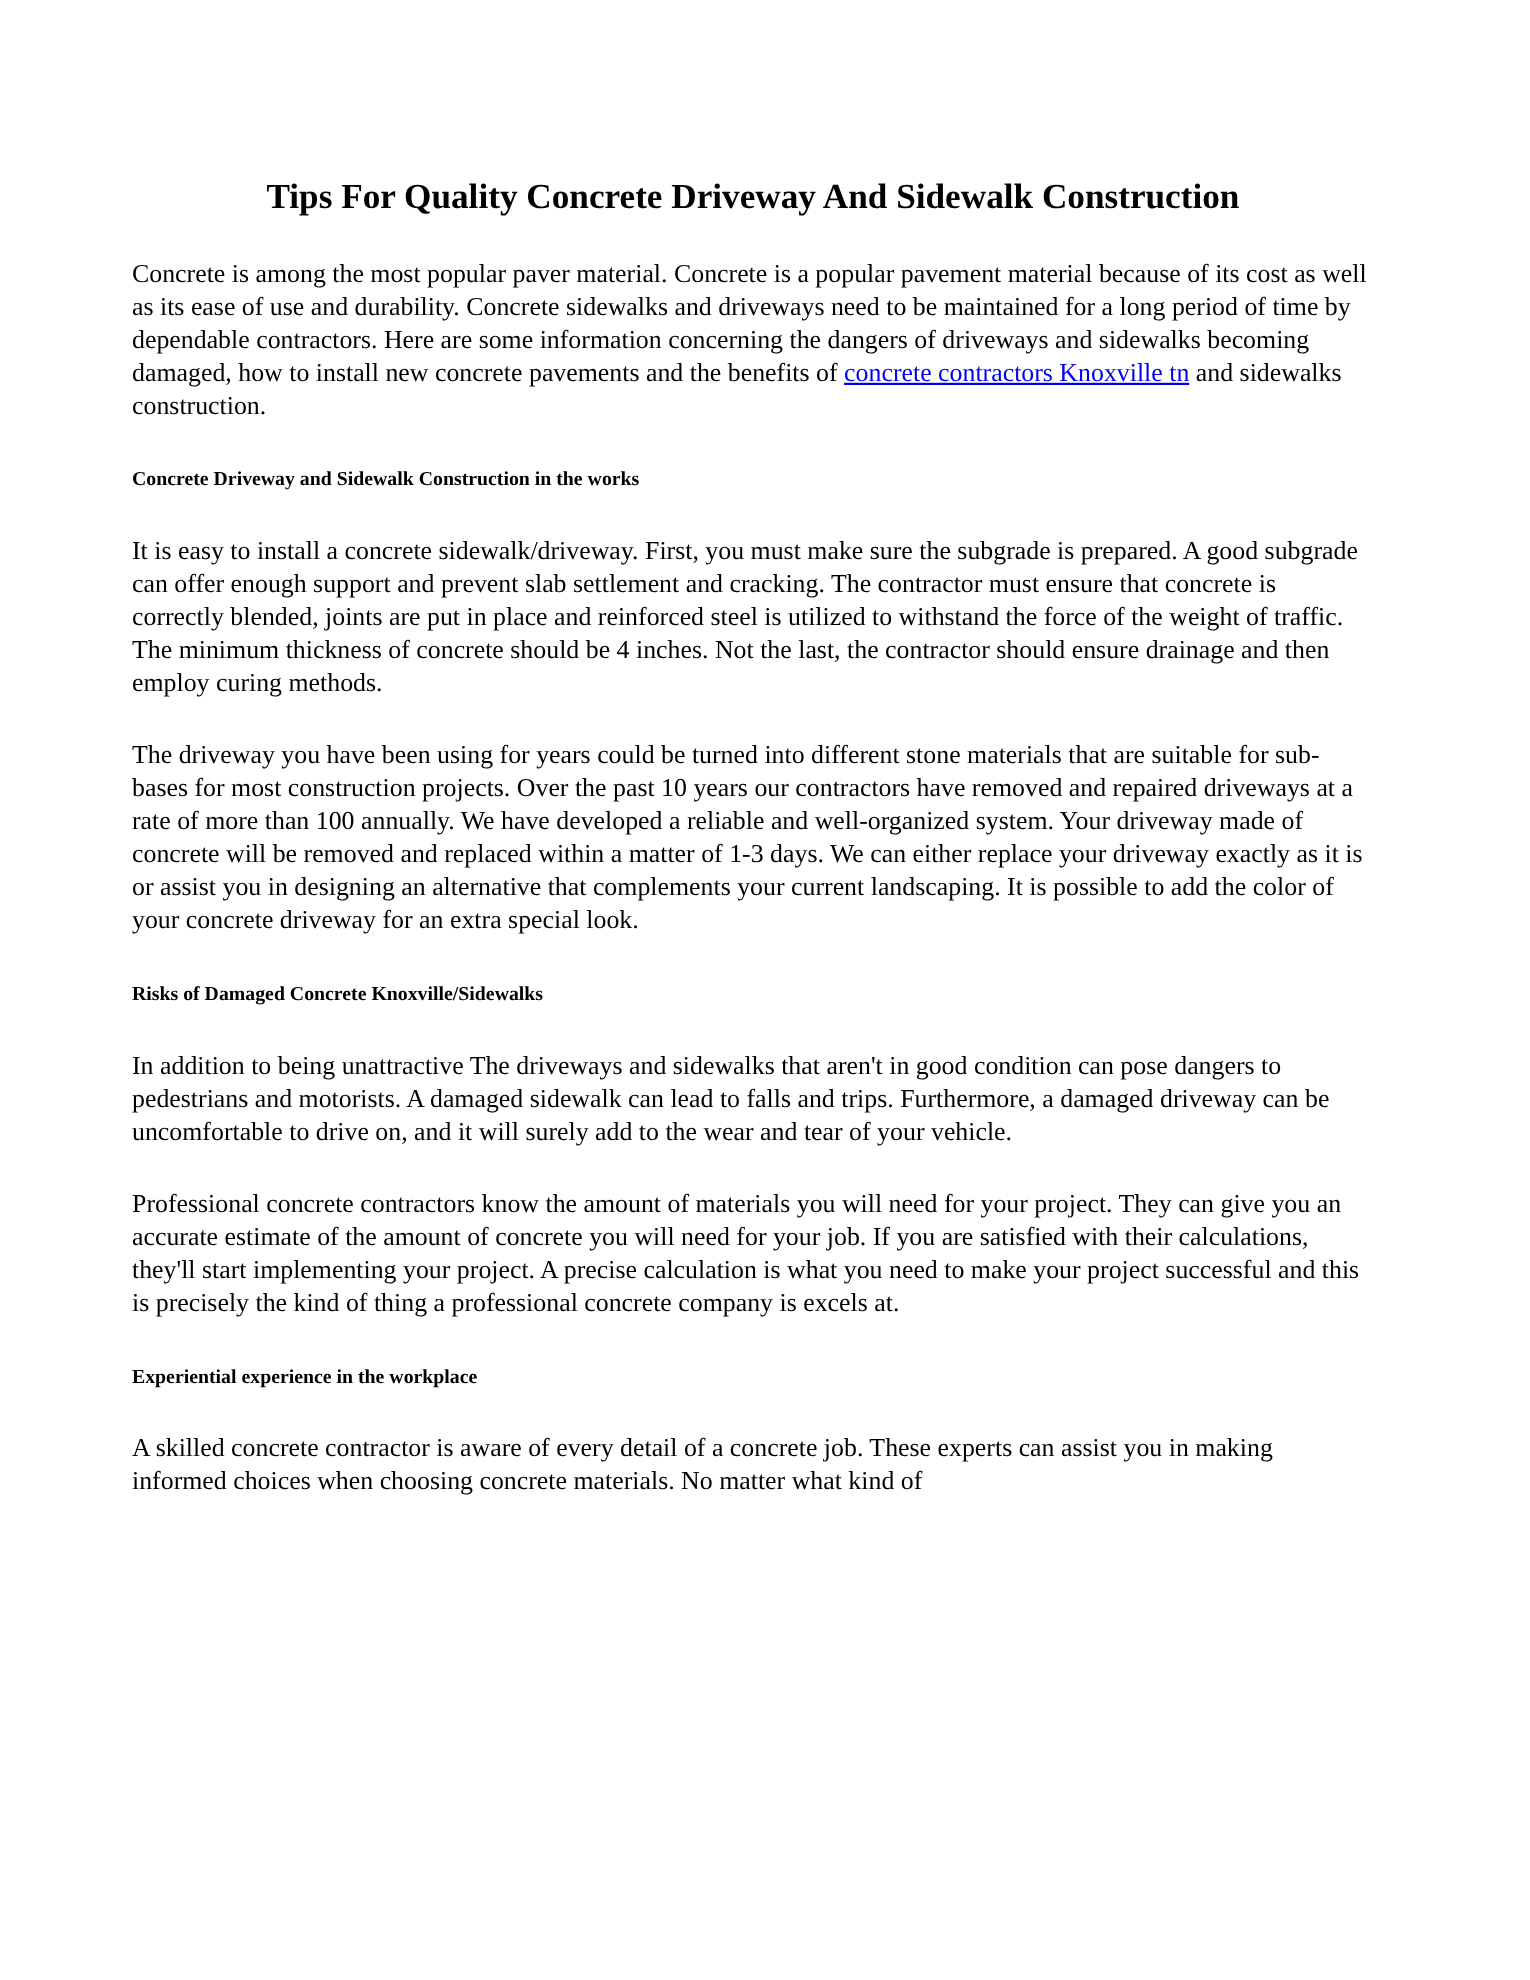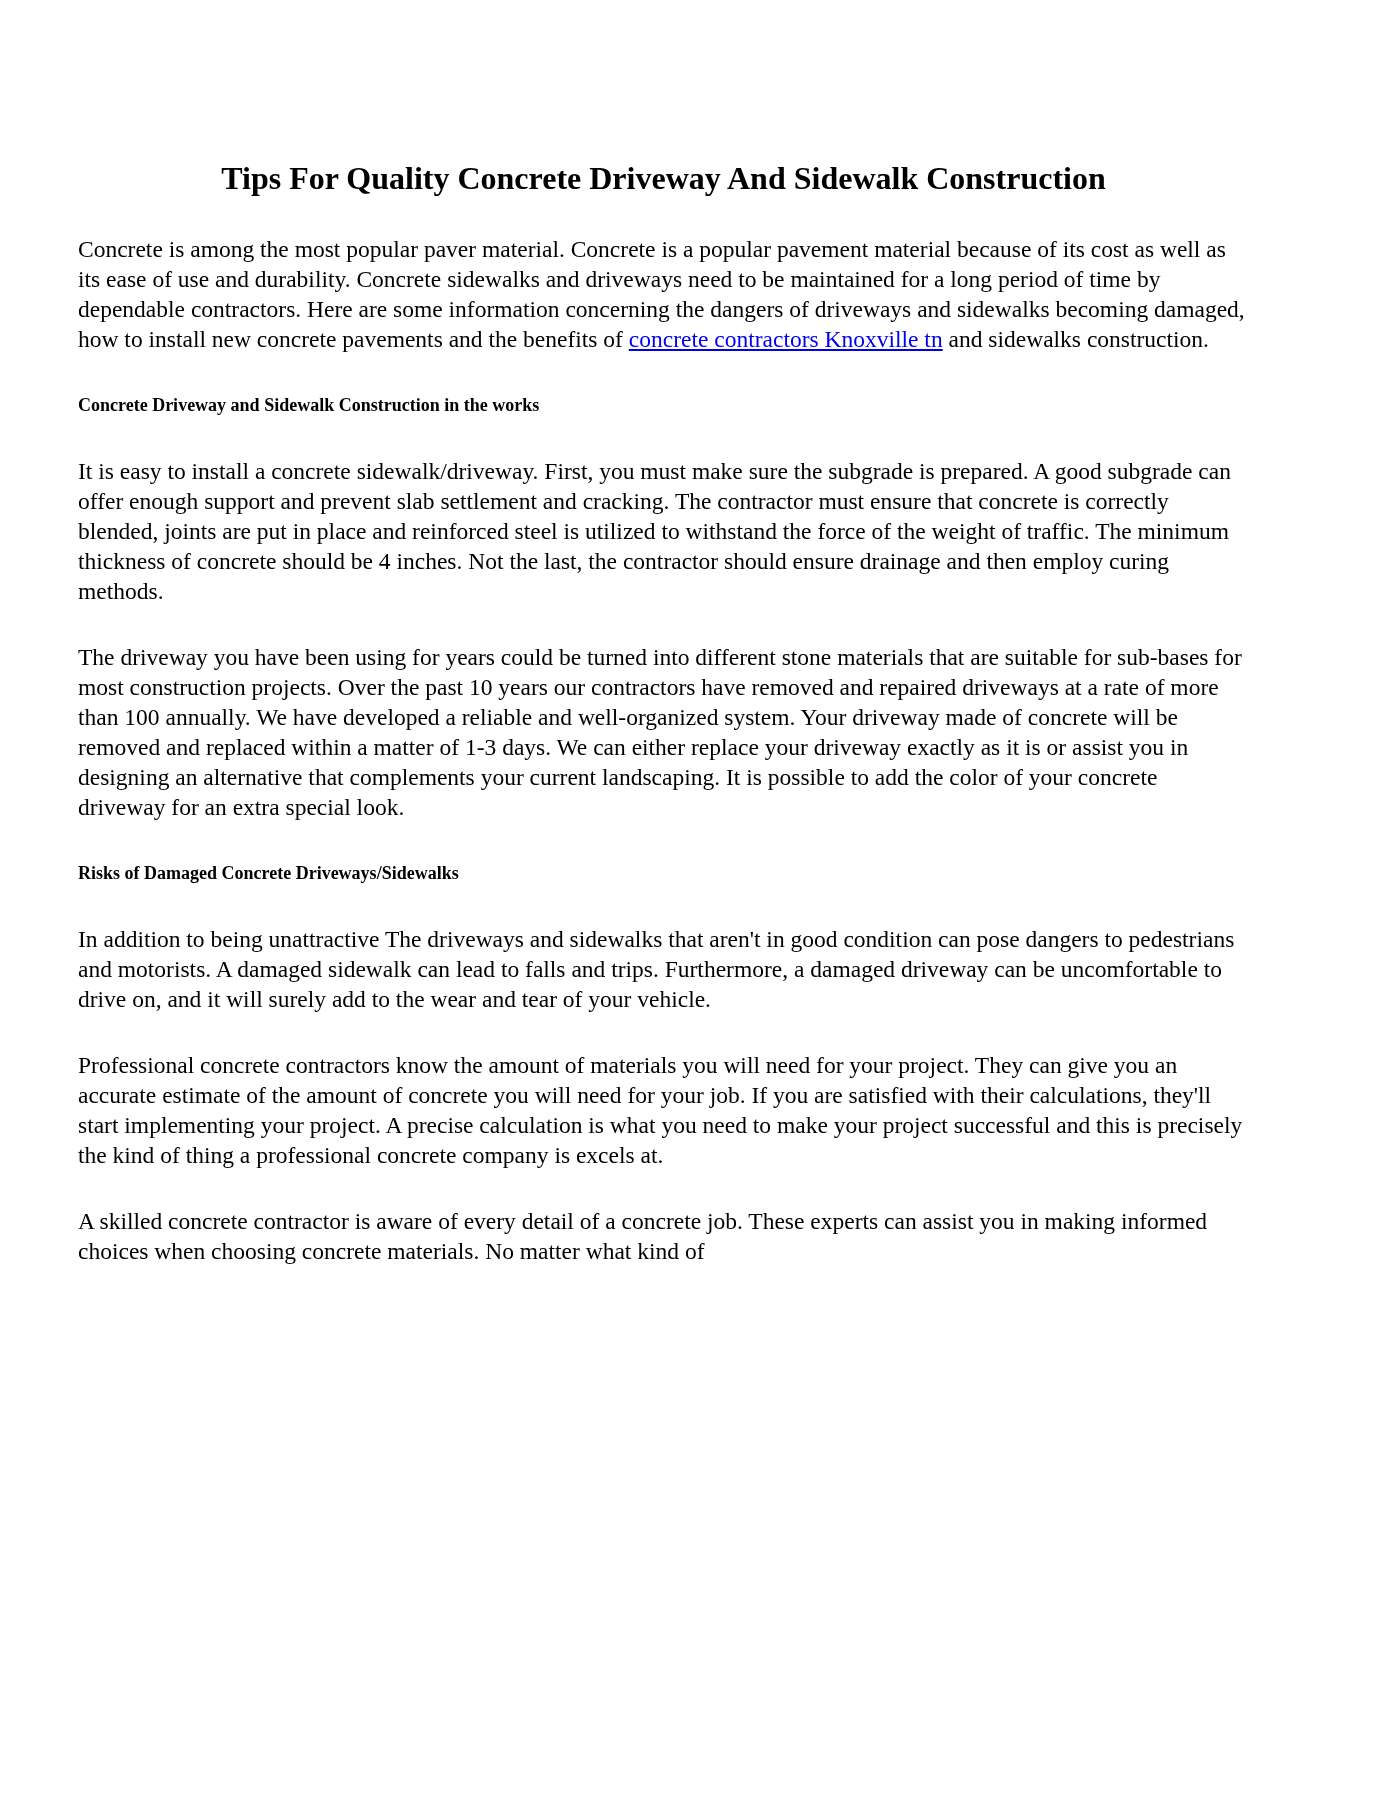--- a/index.html
+++ b/index.html
@@ -11,21 +11,21 @@
     width: 1391px;
     height: 1800px;
     color: #000000;
     font-family: "Liberation Serif", "DejaVu Serif", serif;
     overflow: hidden;
   }
   .page {
     box-sizing: border-box;
     width: 1391px;
     height: 1800px;
-    padding: 158px 142px 0 78px;
+    padding: 158px 142px 0 120px;
   }
   .doc-title {
     margin: 0;
     font-size: 32px;
     line-height: 40px;
     font-weight: bold;
     text-align: center;
   }
   .doc-heading {
     margin: 36px 0 0 0;
@@ -54,23 +54,24 @@
   <h1 class="doc-title">Tips For Quality Concrete Driveway And Sidewalk Construction</h1>
 
   <p class="doc-paragraph"><span>Concrete is among the most popular paver material. Concrete is a popular pavement material because of its cost as well as its ease of use and durability. Concrete sidewalks and driveways need to be maintained for a long period of time by dependable contractors. Here are some information concerning the dangers of driveways and sidewalks becoming damaged, how to install new concrete pavements and the benefits of </span><a href="#" class="doc-link">concrete contractors Knoxville tn</a><span> and sidewalks construction.</span></p>
 
   <h2 class="doc-heading">Concrete Driveway and Sidewalk Construction in the works</h2>
 
   <p class="doc-paragraph">It is easy to install a concrete sidewalk/driveway. First, you must make sure the subgrade is prepared. A good subgrade can offer enough support and prevent slab settlement and cracking. The contractor must ensure that concrete is correctly blended, joints are put in place and reinforced steel is utilized to withstand the force of the weight of traffic. The minimum thickness of concrete should be 4 inches. Not the last, the contractor should ensure drainage and then employ curing methods.</p>
 
   <p class="doc-paragraph">The driveway you have been using for years could be turned into different stone materials that are suitable for sub-bases for most construction projects. Over the past 10 years our contractors have removed and repaired driveways at a rate of more than 100 annually. We have developed a reliable and well-organized system. Your driveway made of concrete will be removed and replaced within a matter of 1-3 days. We can either replace your driveway exactly as it is or assist you in designing an alternative that complements your current landscaping. It is possible to add the color of your concrete driveway for an extra special look.</p>
 
-  <h2 class="doc-heading">Risks of Damaged Concrete Driveways/Sidewalks</h2>
+  <h2 class="doc-heading">Risks of Damaged Concrete Knoxville/Sidewalks</h2>
 
   <p class="doc-paragraph">In addition to being unattractive The driveways and sidewalks that aren't in good condition can pose dangers to pedestrians and motorists. A damaged sidewalk can lead to falls and trips. Furthermore, a damaged driveway can be uncomfortable to drive on, and it will surely add to the wear and tear of your vehicle.</p>
 
 
   <p class="doc-paragraph">Professional concrete contractors know the amount of materials you will need for your project. They can give you an accurate estimate of the amount of concrete you will need for your job. If you are satisfied with their calculations, they'll start implementing your project. A precise calculation is what you need to make your project successful and this is precisely the kind of thing a professional concrete company is excels at.</p>
 
+  <h2 class="doc-heading">Experiential experience in the workplace</h2>
 
   <p class="doc-paragraph">A skilled concrete contractor is aware of every detail of a concrete job. These experts can assist you in making informed choices when choosing concrete materials. No matter what kind of</p>
 
 </div>
 
 </body></html>

